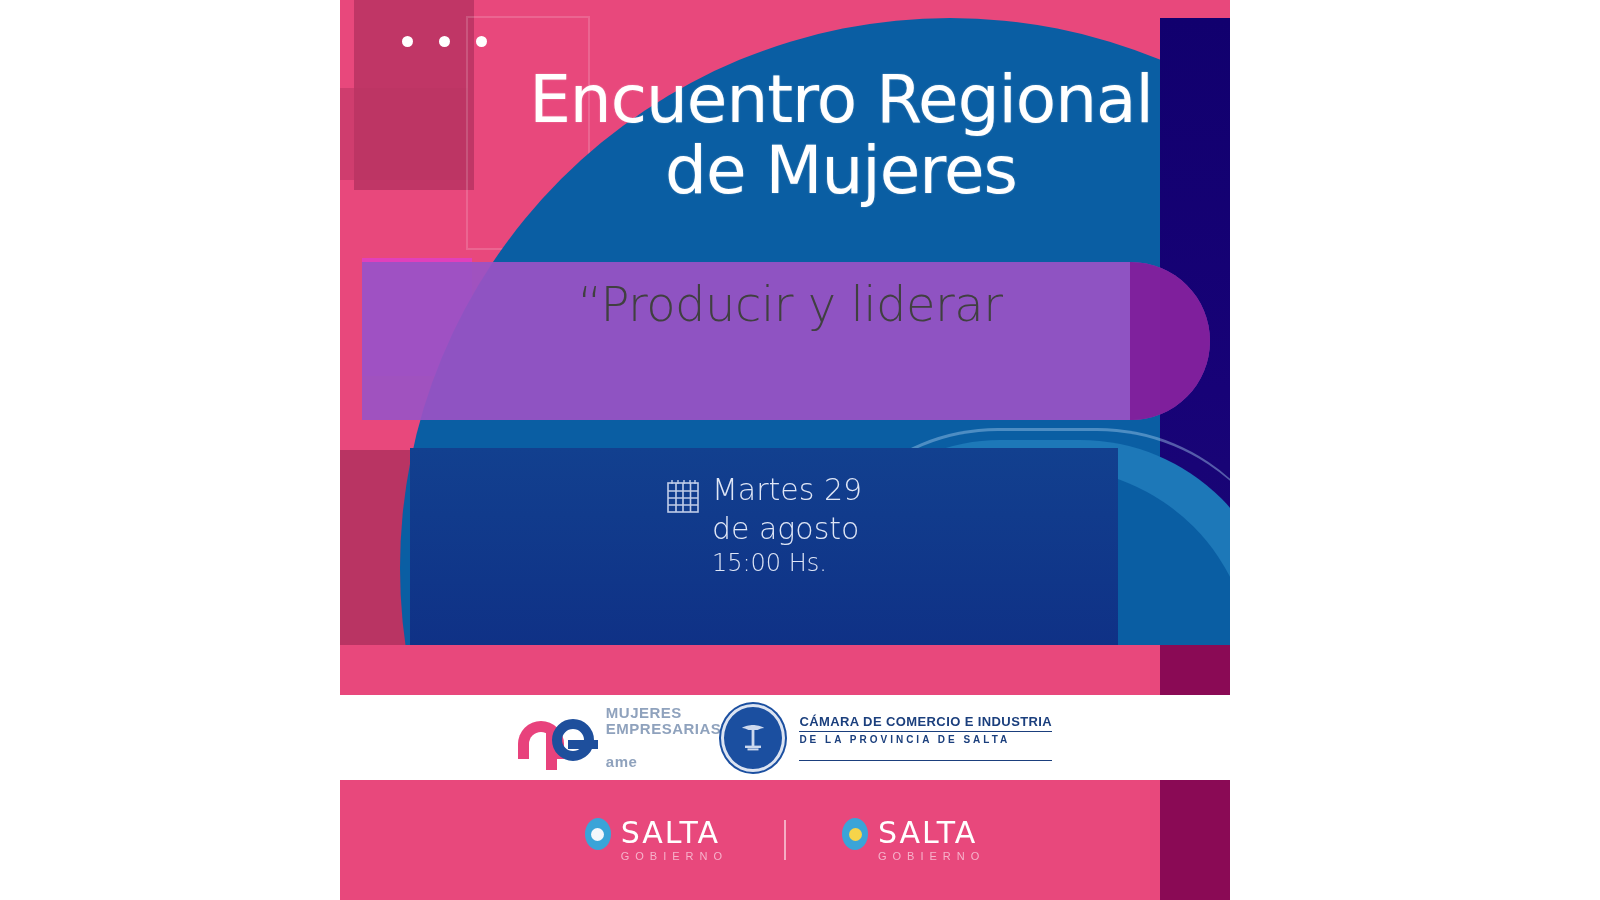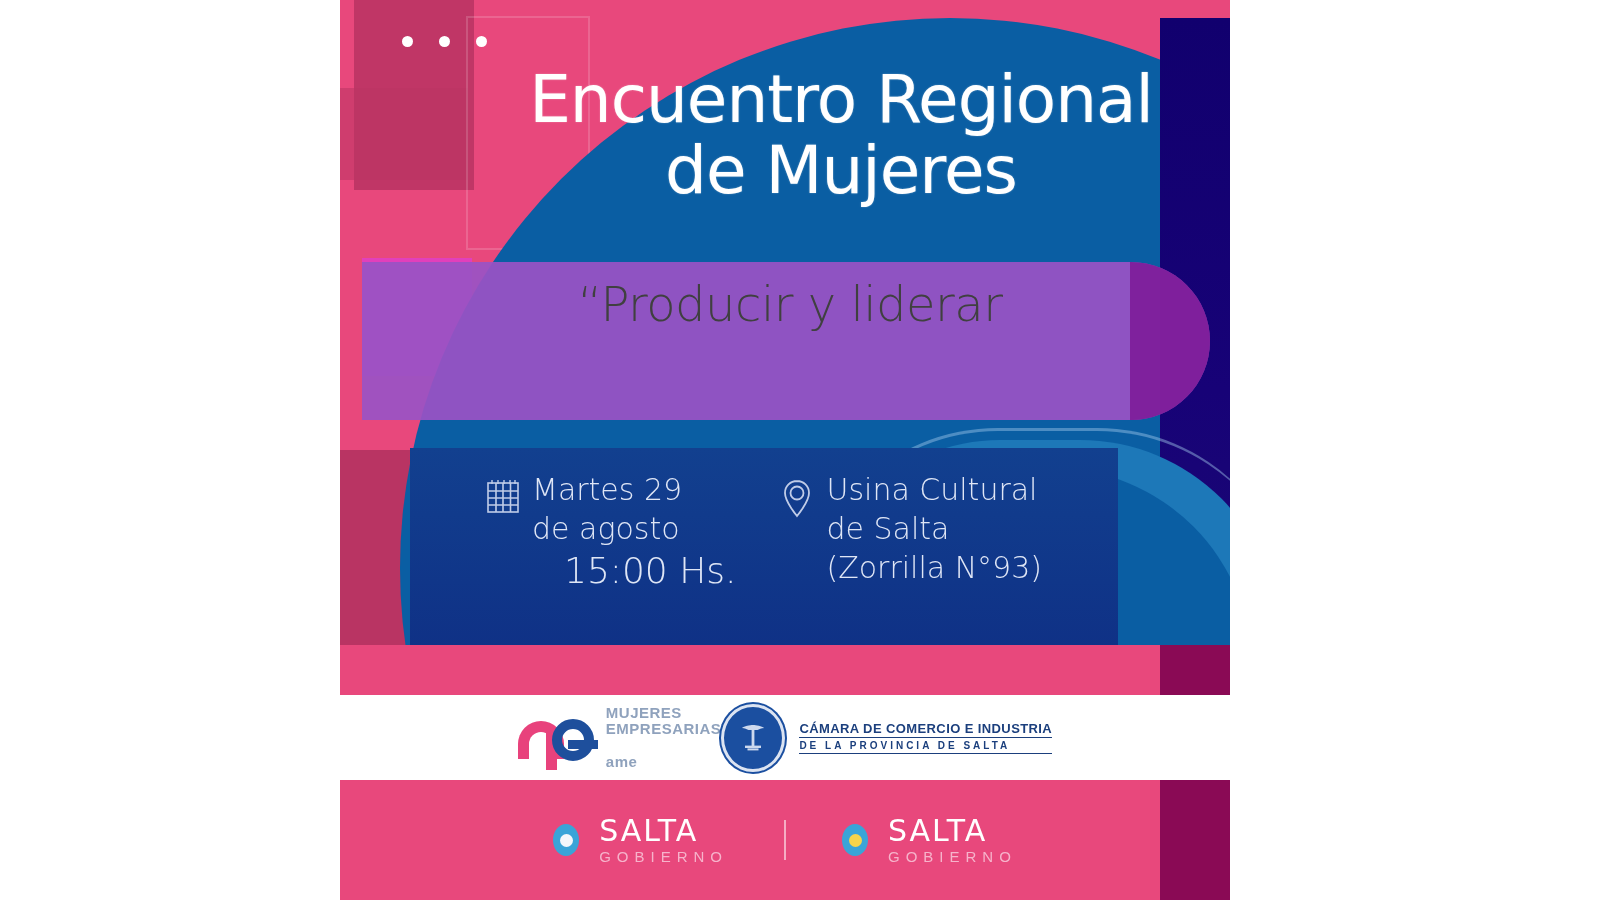--- a/index.html
+++ b/index.html
@@ -113,21 +113,21 @@
     color:#e7ecf8;
   }
   .info-col{display:flex;align-items:flex-start;gap:12px;}
   .info-icon{flex:0 0 auto;margin-top:8px;opacity:.92;}
   .info-text{
     font-family:"DejaVu Sans", sans-serif;
     font-weight:300;font-size:30px;line-height:1.3;
     text-align:right;color:#dfe6f6;white-space:nowrap;
   }
   .info-text.left{text-align:right;}
-  .info-text .big{font-size:36px;margin-left:32px;}
+  .info-text .big{font-size:24px;}
   .info-text .ctr{text-align:left;display:block;}
   .col-venue .info-text{text-align:right;}
 
   
   .logo-strip{
     position:absolute;left:0;top:695px;width:890px;height:85px;background:#ffffff;
     display:flex;align-items:center;justify-content:center;
   }
   .me-logo{display:flex;align-items:center;gap:8px;}
   .me-mark{position:relative;width:80px;height:48px;}
@@ -157,41 +157,41 @@
   .ccs-seal{
     width:58px;height:62px;border-radius:50%;
     background:#1b4fa0;border:3px solid #dce4f2;
     box-shadow:0 0 0 2px #1b4fa0;
     display:flex;align-items:center;justify-content:center;color:#cdd9ee;font-size:26px;
   }
   .ccs-words{line-height:1.2;}
   .ccs-words .l1{color:#1b3f7d;font-size:13px;font-weight:700;letter-spacing:.4px;
                  border-bottom:1px solid #1b3f7d;padding-bottom:1px;}
   .ccs-words .l2{color:#1b3f7d;font-size:10px;font-weight:700;letter-spacing:3px;
-                 border-bottom:1px solid #1b3f7d;margin-top:2px;padding-bottom:1px;}
+                 border-bottom:1px solid #1b3f7d;margin-top:2px;padding-bottom:14px;}
 
   
   .gov-strip{
     position:absolute;left:0;top:780px;width:890px;height:120px;background:#e8487c;
     display:flex;align-items:center;justify-content:center;gap:56px;
   }
   .gov-strip-right{
     position:absolute;left:820px;top:780px;width:70px;height:120px;background:#8a0a55;
   }
-  .salta-lock{display:flex;align-items:center;gap:20px;}
+  .salta-lock{display:flex;gap:10px;}
   .sun{
     width:26px;height:32px;border-radius:50%;background:#3aa4d8;
     display:flex;align-items:center;justify-content:center;
   }
   .sun i{display:block;width:13px;height:13px;border-radius:50%;background:#f4f7fb;}
   .sun.gold i{background:#f6d44a;}
   .salta-words{line-height:1;}
   .salta-words .big{color:#fff;font-size:30px;letter-spacing:2px;font-weight:400;
                     font-family:"DejaVu Sans", sans-serif;}
-  .salta-words .sub{color:#f6b3cb;font-size:15px;letter-spacing:6px;margin-top:3px;}
+  .salta-words .sub{color:#f6b3cb;font-size:11px;letter-spacing:6px;margin-top:3px;}
   .vdiv{width:2px;height:40px;background:rgba(255,255,255,.55);}
   .sec-words{color:#ffffff;font-size:14px;line-height:1.3;font-weight:700;}
 </style>
 </head>
 <body>
 
 <div id="stage">
 
   <div class="poster">
 
@@ -246,33 +246,20 @@
             <path d="M6 2v4M12 2v4M18 2v4M24 2v4M29 2v4" stroke-width="1.4"></path>
           </svg>
         </span>
         <span class="info-text left">
           <span class="ctr">Martes 29</span>
           <span class="ctr">de agosto</span>
           <span class="ctr big">15:00 Hs.</span>
         </span>
       </div>
 
-      <div class="info-col col-venue">
-        <span class="info-icon">
-          <svg width="34" height="42" viewBox="0 0 34 42" fill="none" stroke="#cfd9f0" stroke-width="1.8">
-            <path d="M17 3C10.4 3 5 8.3 5 14.9c0 8.6 12 23.1 12 23.1s12-14.5 12-23.1C29 8.3 23.6 3 17 3z"></path>
-            <circle cx="17" cy="15" r="6.5"></circle>
-          </svg>
-        </span>
-        <span class="info-text">
-          <span class="ctr">Usina Cultural</span>
-          <span class="ctr">de Salta</span>
-          <span class="ctr">(Zorrilla N°93)</span>
-        </span>
-      </div>
 
     </div>
 
     <div class="logo-strip">
 
       <div class="me-logo">
         <span class="me-mark">
           <span class="me-m"></span>
           <span class="me-e"></span>
         </span>

